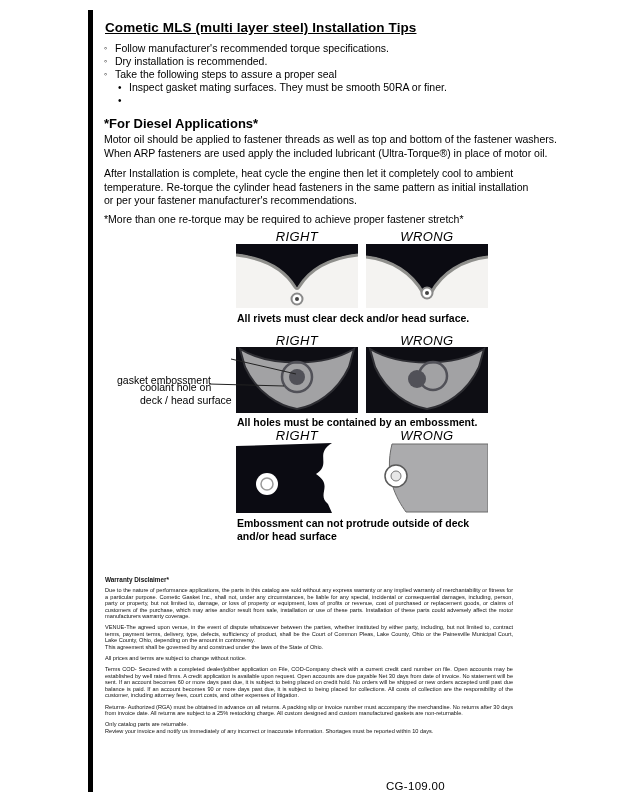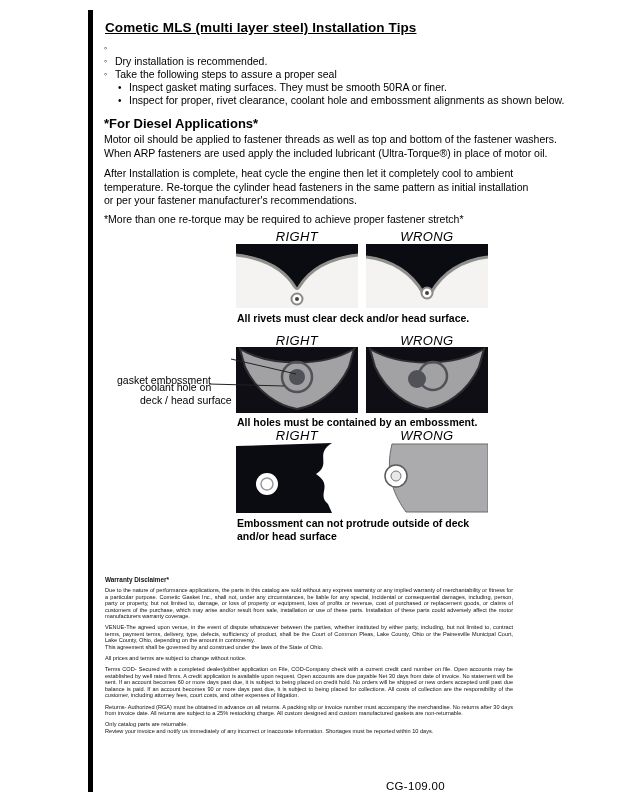--- a/index.html
+++ b/index.html
@@ -37,36 +37,36 @@
 
 <div class="page">
 
   <div class="abs left-rule"></div>
 
   <h1 class="abs title">Cometic MLS (multi layer steel) Installation Tips</h1>
 
   <div class="abs tips">
     <div class="tip-row">
       <span class="bullet b1">◦</span>
+      <span>Follow manufacturer's recommended torque specifications.</span>
     </div>
     <div class="tip-row">
       <span class="bullet b1">◦</span>
       <span>Dry installation is recommended.</span>
     </div>
     <div class="tip-row">
       <span class="bullet b1">◦</span>
       <span>Take the following steps to assure a proper seal</span>
     </div>
     <div class="tip-row sub">
       <span class="bullet b2">•</span>
       <span>Inspect gasket mating surfaces.  They must be smooth 50RA or finer.</span>
     </div>
     <div class="tip-row sub">
       <span class="bullet b2">•</span>
-      <span>Inspect for proper, rivet clearance, coolant hole and embossment alignments as shown below.</span>
     </div>
   </div>
 
   <div class="abs diesel-heading">*For Diesel Applications*</div>
   <div class="abs body-para p2 pre">After Installation is complete, heat cycle the engine then let it completely cool to ambient
 temperature. Re-torque the cylinder head fasteners in the same pattern as initial installation
 or per your fastener manufacturer's recommendations.</div>
   <div class="abs body-para p1 pre">Motor oil should be applied to fastener threads as well as top and bottom of the fastener washers.
 When ARP fasteners are used apply the included lubricant (Ultra-Torque®) in place of motor oil.</div>
   <div class="abs body-para note">*More than one re-torque may be required to achieve proper fastener stretch*</div>

